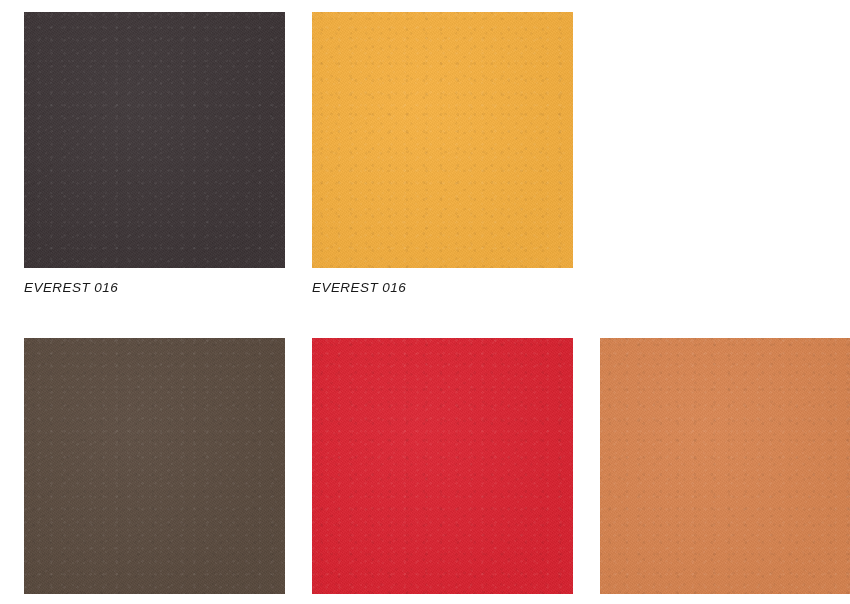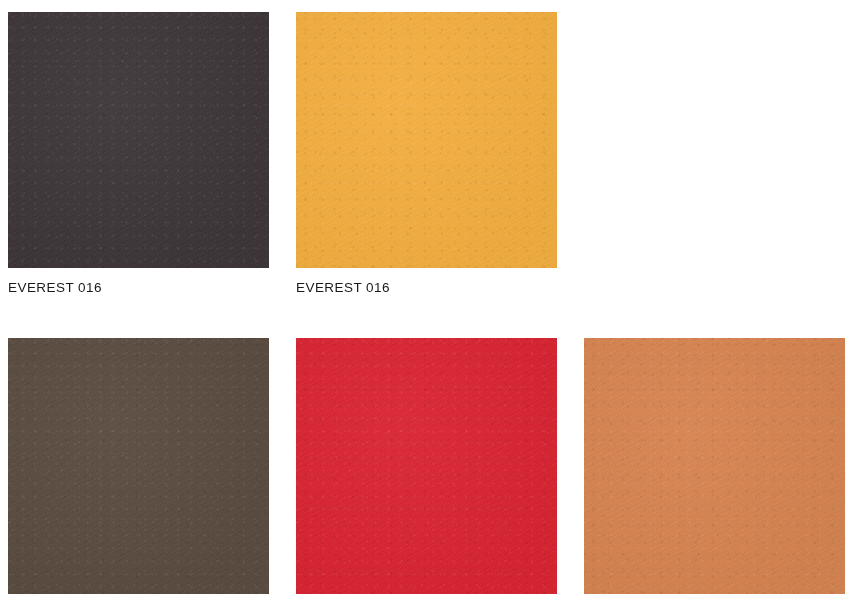--- a/index.html
+++ b/index.html
@@ -13,22 +13,23 @@
     height: 604px;
     font-family: "Liberation Sans", sans-serif;
     -webkit-font-smoothing: antialiased;
     overflow: hidden;
   }
 
   #swatch-board {
     box-sizing: border-box;
     width: 850px;
     height: 536px;
-    padding: 12px 12px 0 8px;
+    padding: 12px 12px 0 24px;
     background: #ffffff;
+    font-style: italic;
   }
 
   .swatch-row {
     display: flex;
     flex-direction: row;
     justify-content: flex-start;
     column-gap: 27px;
   }
   .swatch-row + .swatch-row {
     margin-top: 42px;

